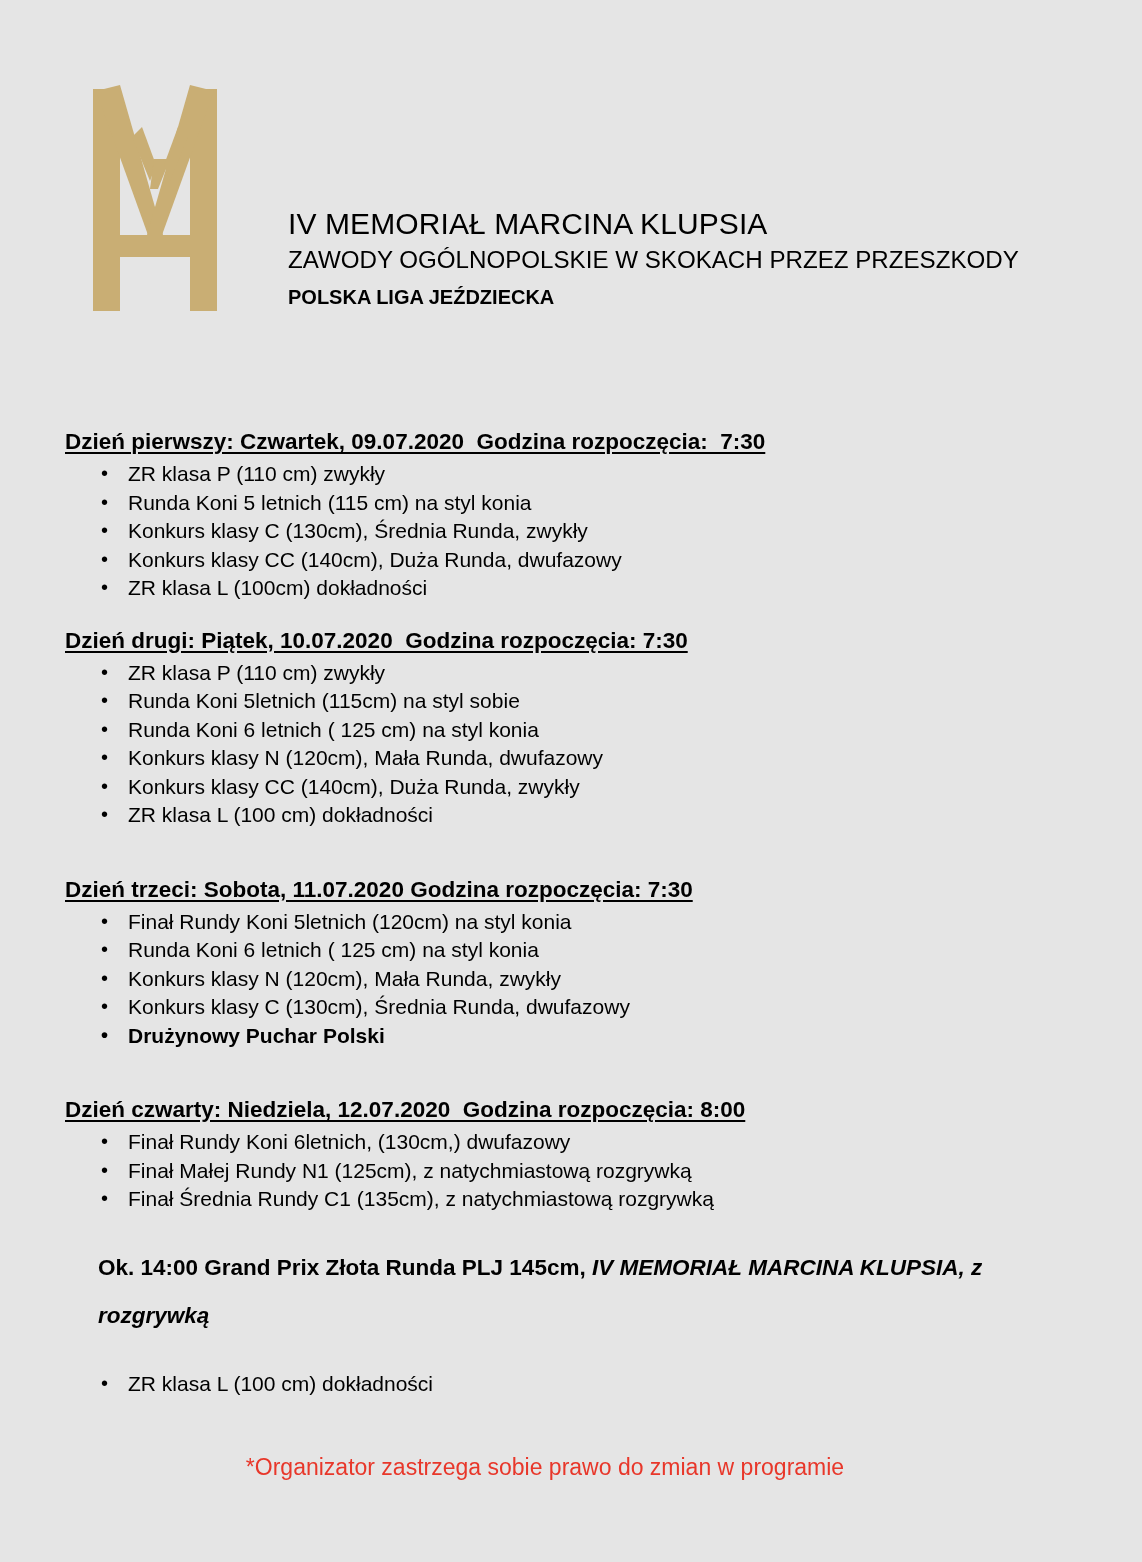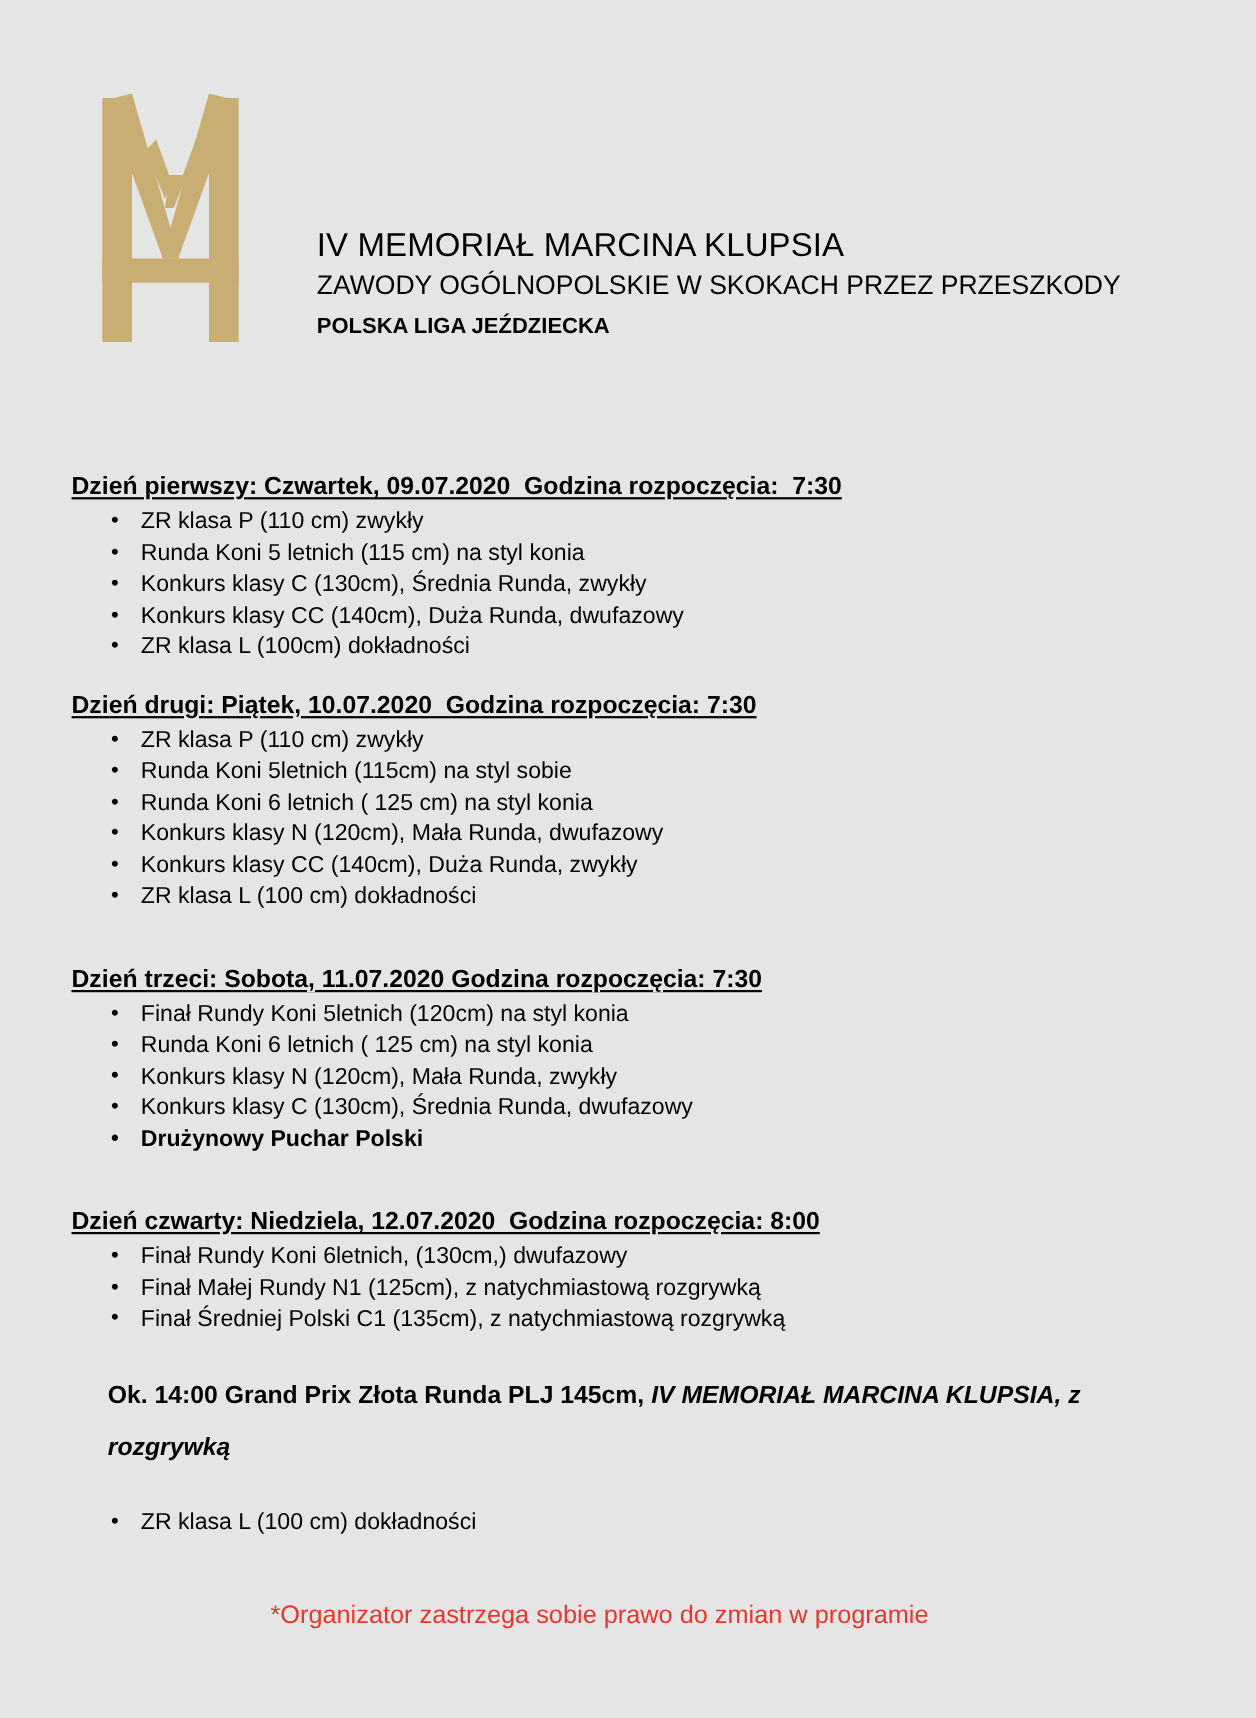--- a/index.html
+++ b/index.html
@@ -211,21 +211,21 @@
       </ul>
     </div>
 
     <div class="gap-lg"></div>
 
     <div class="day-section">
       <div class="day-heading">Dzień czwarty: Niedziela, 12.07.2020  Godzina rozpoczęcia: 8:00</div>
       <ul class="items">
         <li>Finał Rundy Koni 6letnich, (130cm,) dwufazowy</li>
         <li>Finał Małej Rundy N1 (125cm), z natychmiastową rozgrywką</li>
-        <li>Finał Średniej Polski C1 (135cm), z natychmiastową rozgrywką</li>
+        <li>Finał Średnia Rundy C1 (135cm), z natychmiastową rozgrywką</li>
       </ul>
     </div>
 
     <div class="gap-md"></div>
 
     <p class="grandprix"><span>Ok. 14:00 Grand Prix Złota Runda PLJ 145cm, </span><span class="ital">IV MEMORIAŁ MARCINA KLUPSIA, z rozgrywką</span></p>
 
     <div class="gap-md"></div>
 
     <ul class="items">

